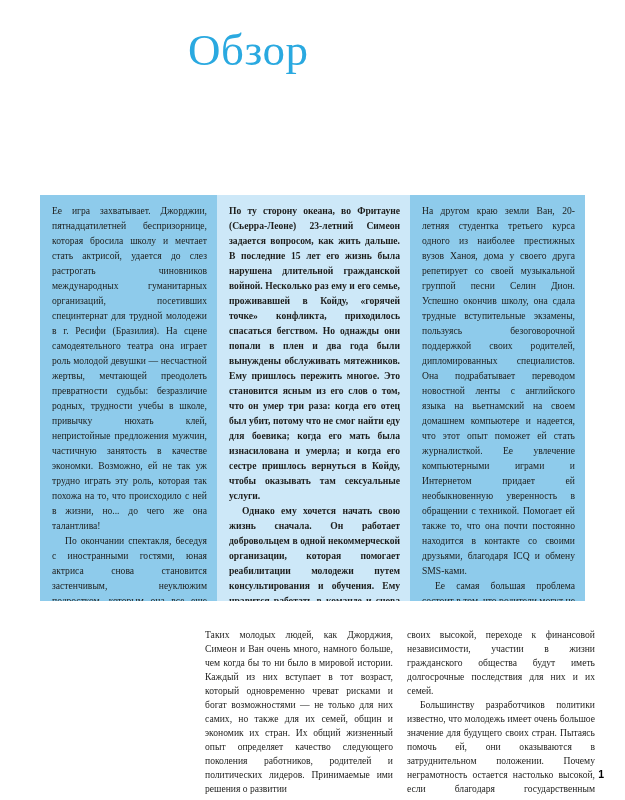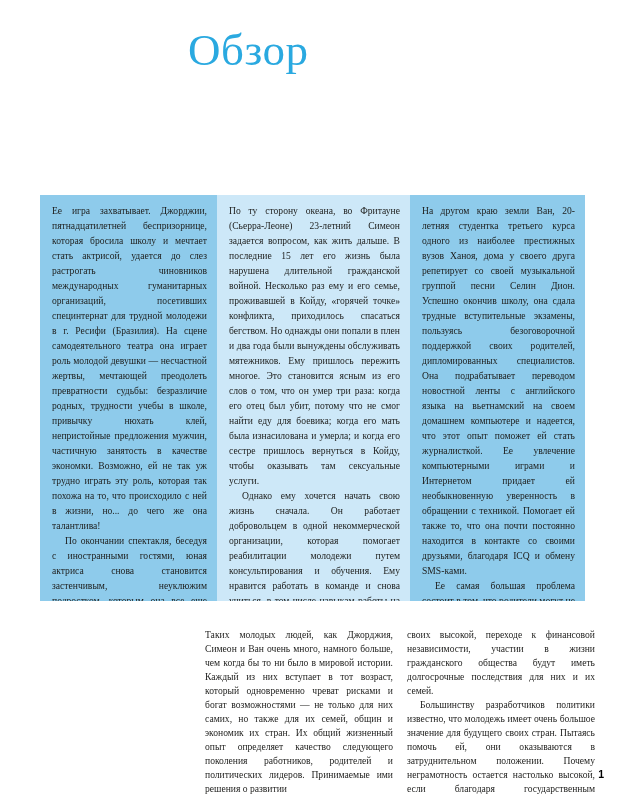--- a/index.html
+++ b/index.html
@@ -33,21 +33,21 @@
     display:flex;
   }
   .panel{
     height:406px;
     padding:8px 10px 0 12px;
     overflow:hidden;
   }
   .panel.dark{background:var(--panelBlue);}
   .panel.light{background:var(--panelBlueLight);}
   .panel-1{width:177px;}
-  .panel-2{width:193px;}
+  .panel-2{width:193px;font-weight:bold;}
   .panel-3{width:175px;}
   .panel p{
     font-size:9.6px;
     line-height:15px;
     text-align:justify;
     hyphens:auto;
   }
   .panel p.ind{text-indent:13px;}
   .body-block{
     position:absolute;

